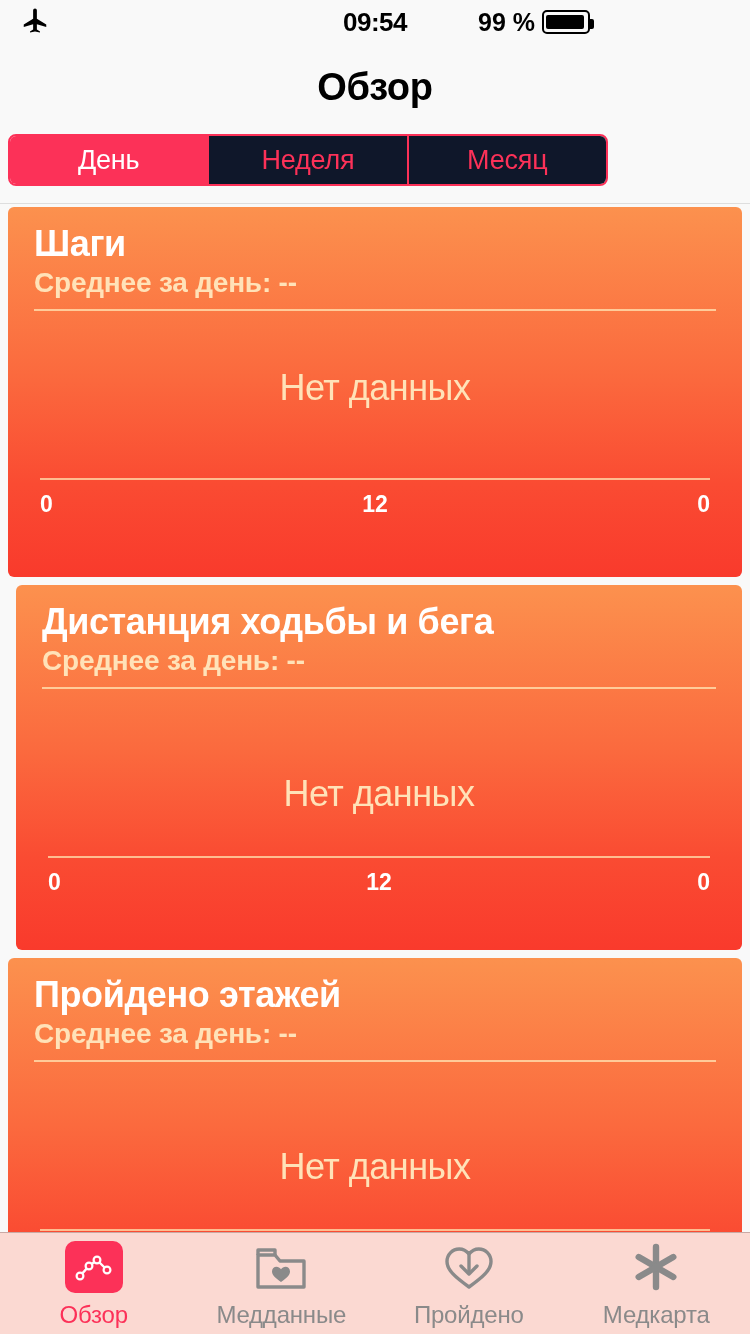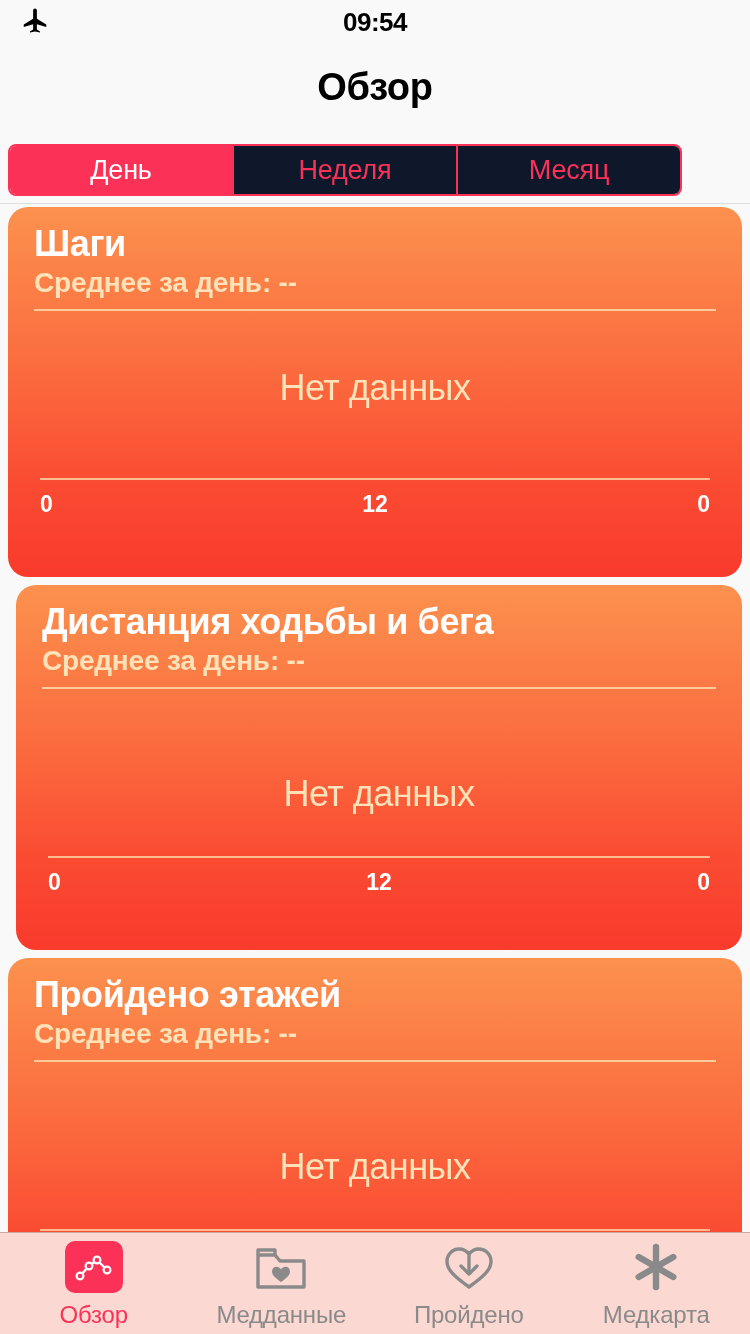--- a/index.html
+++ b/index.html
@@ -52,22 +52,22 @@
     width: 750px; height: 86px;
     background: #f9f9f9;
     display: flex; align-items: center; justify-content: center;
   }
   .nav-title {
     font-size: 38px; font-weight: bold; color: #000; letter-spacing: -0.3px;
   }
 
   
   .segwrap {
-    position: absolute; top: 144px; left: 8px;
-    width: 674px; height: 52px;
+    position: absolute; top: 134px; left: 8px;
+    width: 600px; height: 52px;
   }
   .segment-control {
     display: flex; width: 100%; height: 52px;
     border: 2px solid #fc3158; border-radius: 8px;
     overflow: hidden; background: #fdfdfd;
   }
   .segment {
     flex: 1 1 0; display: flex; align-items: center; justify-content: center;
     font-size: 27px; color: #fc3158; background: #0f172a;
     border-right: 2px solid #fc3158; cursor: pointer;
@@ -83,21 +83,21 @@
 
   
   .scroll {
     position: absolute; top: 207px; left: 0;
     width: 750px; height: 1025px;
     overflow: hidden;
   }
   .card {
     position: relative;
     margin: 0 8px 8px 8px;
-    border-radius: 20px;
+    border-radius: 6px;
     background: linear-gradient(to bottom, #fc914e 0%, #fb6a3e 45%, #fa4b32 75%, #f93a2c 100%);
     overflow: hidden;
     color: #fff;
   }
   .card-1 { height: 370px; }
   .card-2 { height: 365px; margin-left: 16px; }
   .card-3 { height: 370px; }
 
   .card-title {
     padding: 18px 26px 0 26px;
@@ -163,20 +163,26 @@
 
   <div class="statusbar">
     <div class="sb-left">
       <span class="plane-icon">
         <svg width="30" height="30" viewBox="0 0 24 24">
             <path fill="#000" d="M21 15.5 13.5 11V4.2a1.5 1.5 0 0 0-3 0V11L3 15.5v2l7.5-2.2v4.2L8 21.2V22l4-.9 4 .9v-.8l-2.5-1.7v-4.2l7.5 2.2z"></path>
           </svg>
       </span>
     </div>
     <div class="sb-center">09:54</div>
+    <div class="sb-right">
+      <span class="battery-pct">99 %</span>
+      <span class="battery-icon">
+          <span class="battery-fill"></span>
+        </span>
+    </div>
   </div>
 
   <div class="navbar">
     <div class="nav-title">Обзор</div>
   </div>
 
   <div class="segwrap">
     <div class="segment-control">
       <div class="segment active">День</div>
       <div class="segment">Неделя</div>

